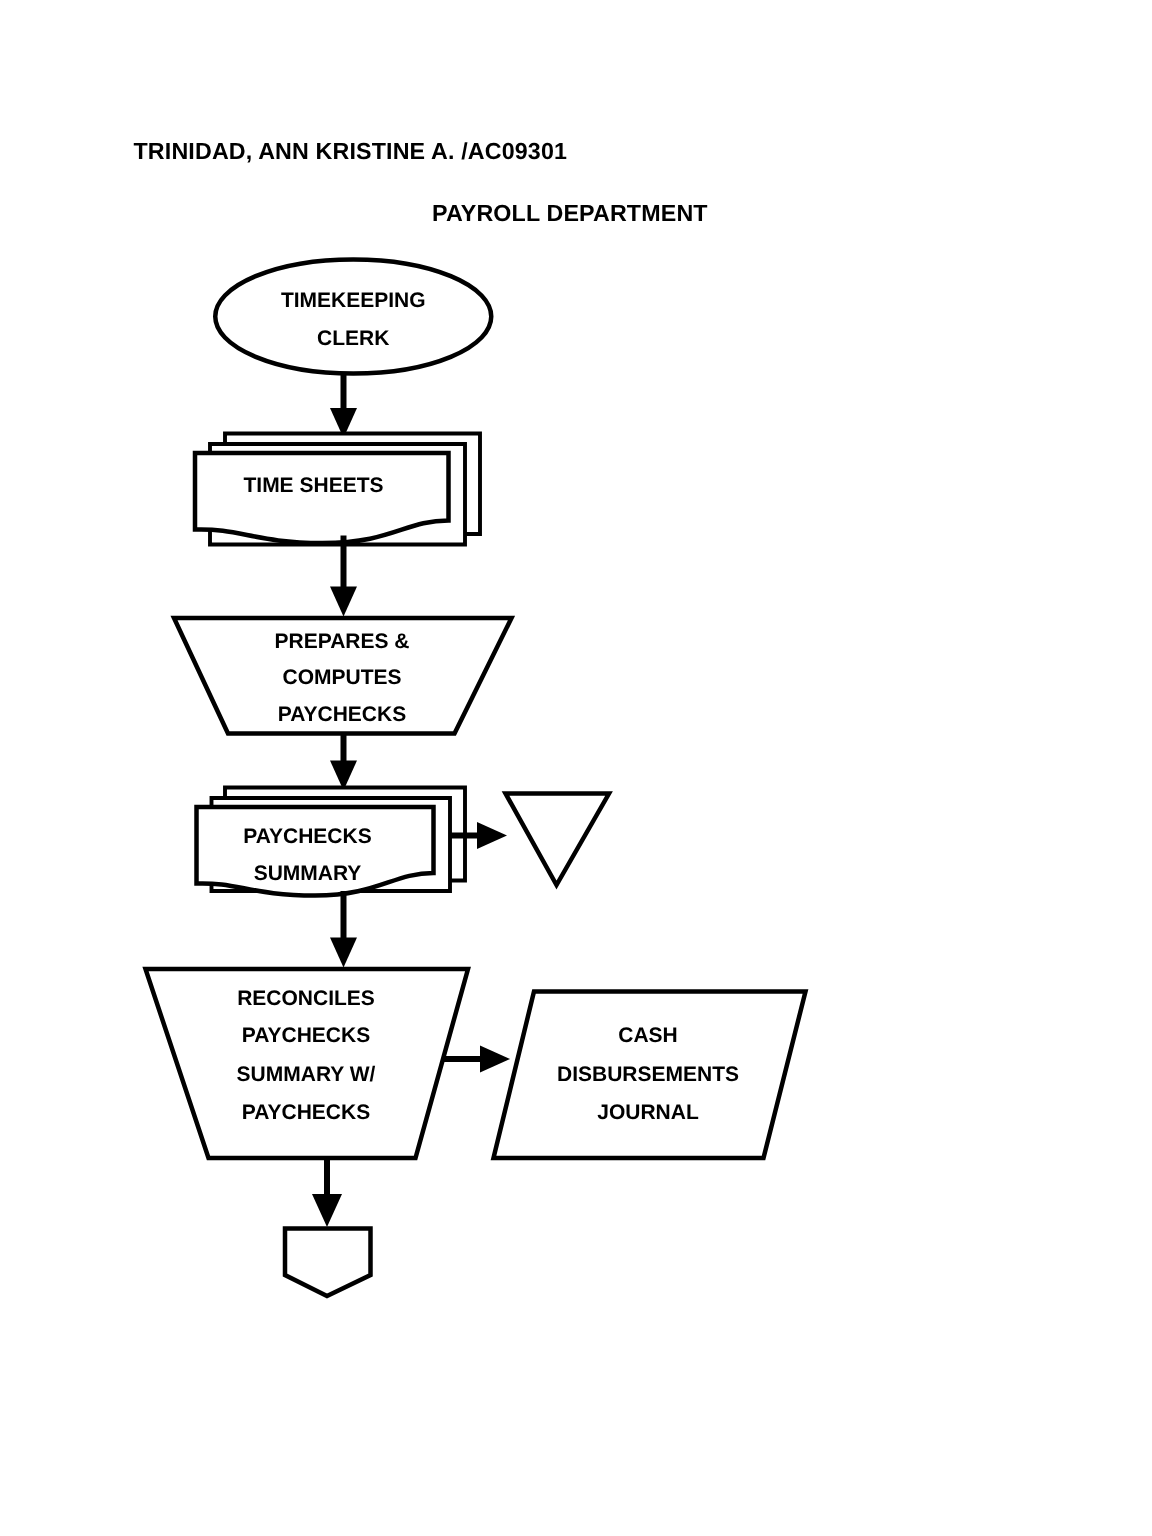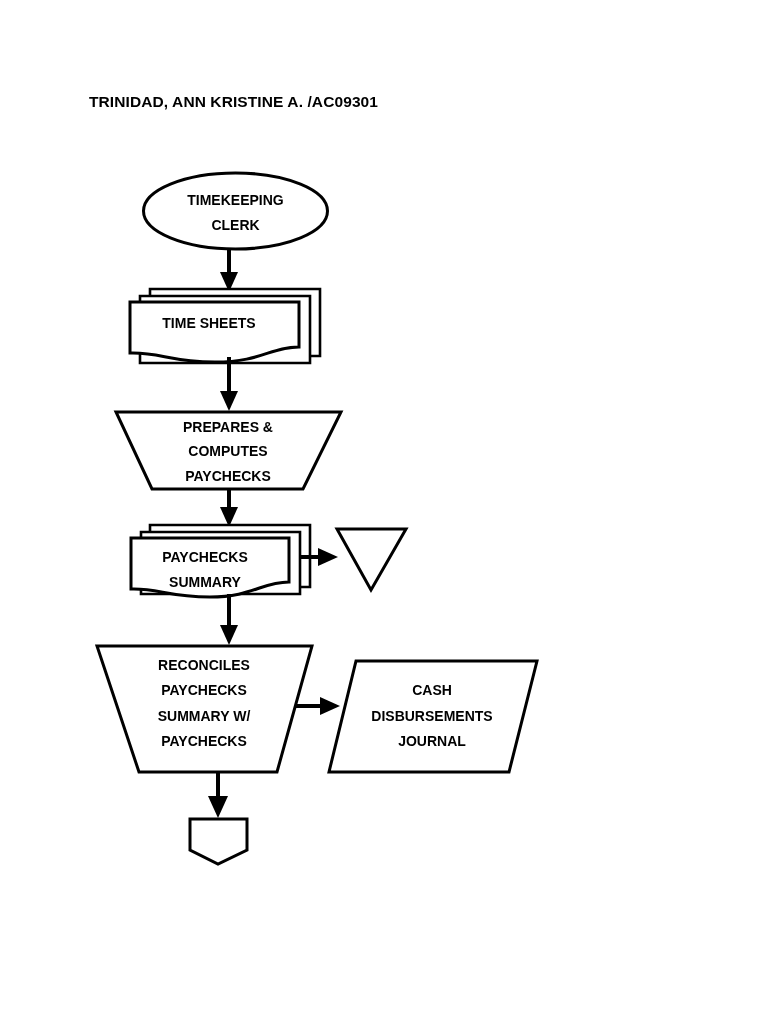--- a/index.html
+++ b/index.html
@@ -67,20 +67,21 @@
   }
   .arrowhead { fill: #000000; }
 </style>
 </head>
 <body>
 
 <div id="page">
 
   <div class="hdr" id="author-line">TRINIDAD, ANN KRISTINE A. /AC09301</div>
 
+  <div class="hdr" id="dept-line">PAYROLL DEPARTMENT</div>
 
   <svg id="flow" viewBox="0 0 768 1024">
 
     <g>
       <ellipse class="shape" cx="235.5" cy="211" rx="92" ry="38"></ellipse>
       <text x="235.5" y="201">TIMEKEEPING</text>
       <text x="235.5" y="226">CLERK</text>
     </g>
 
     <g>

